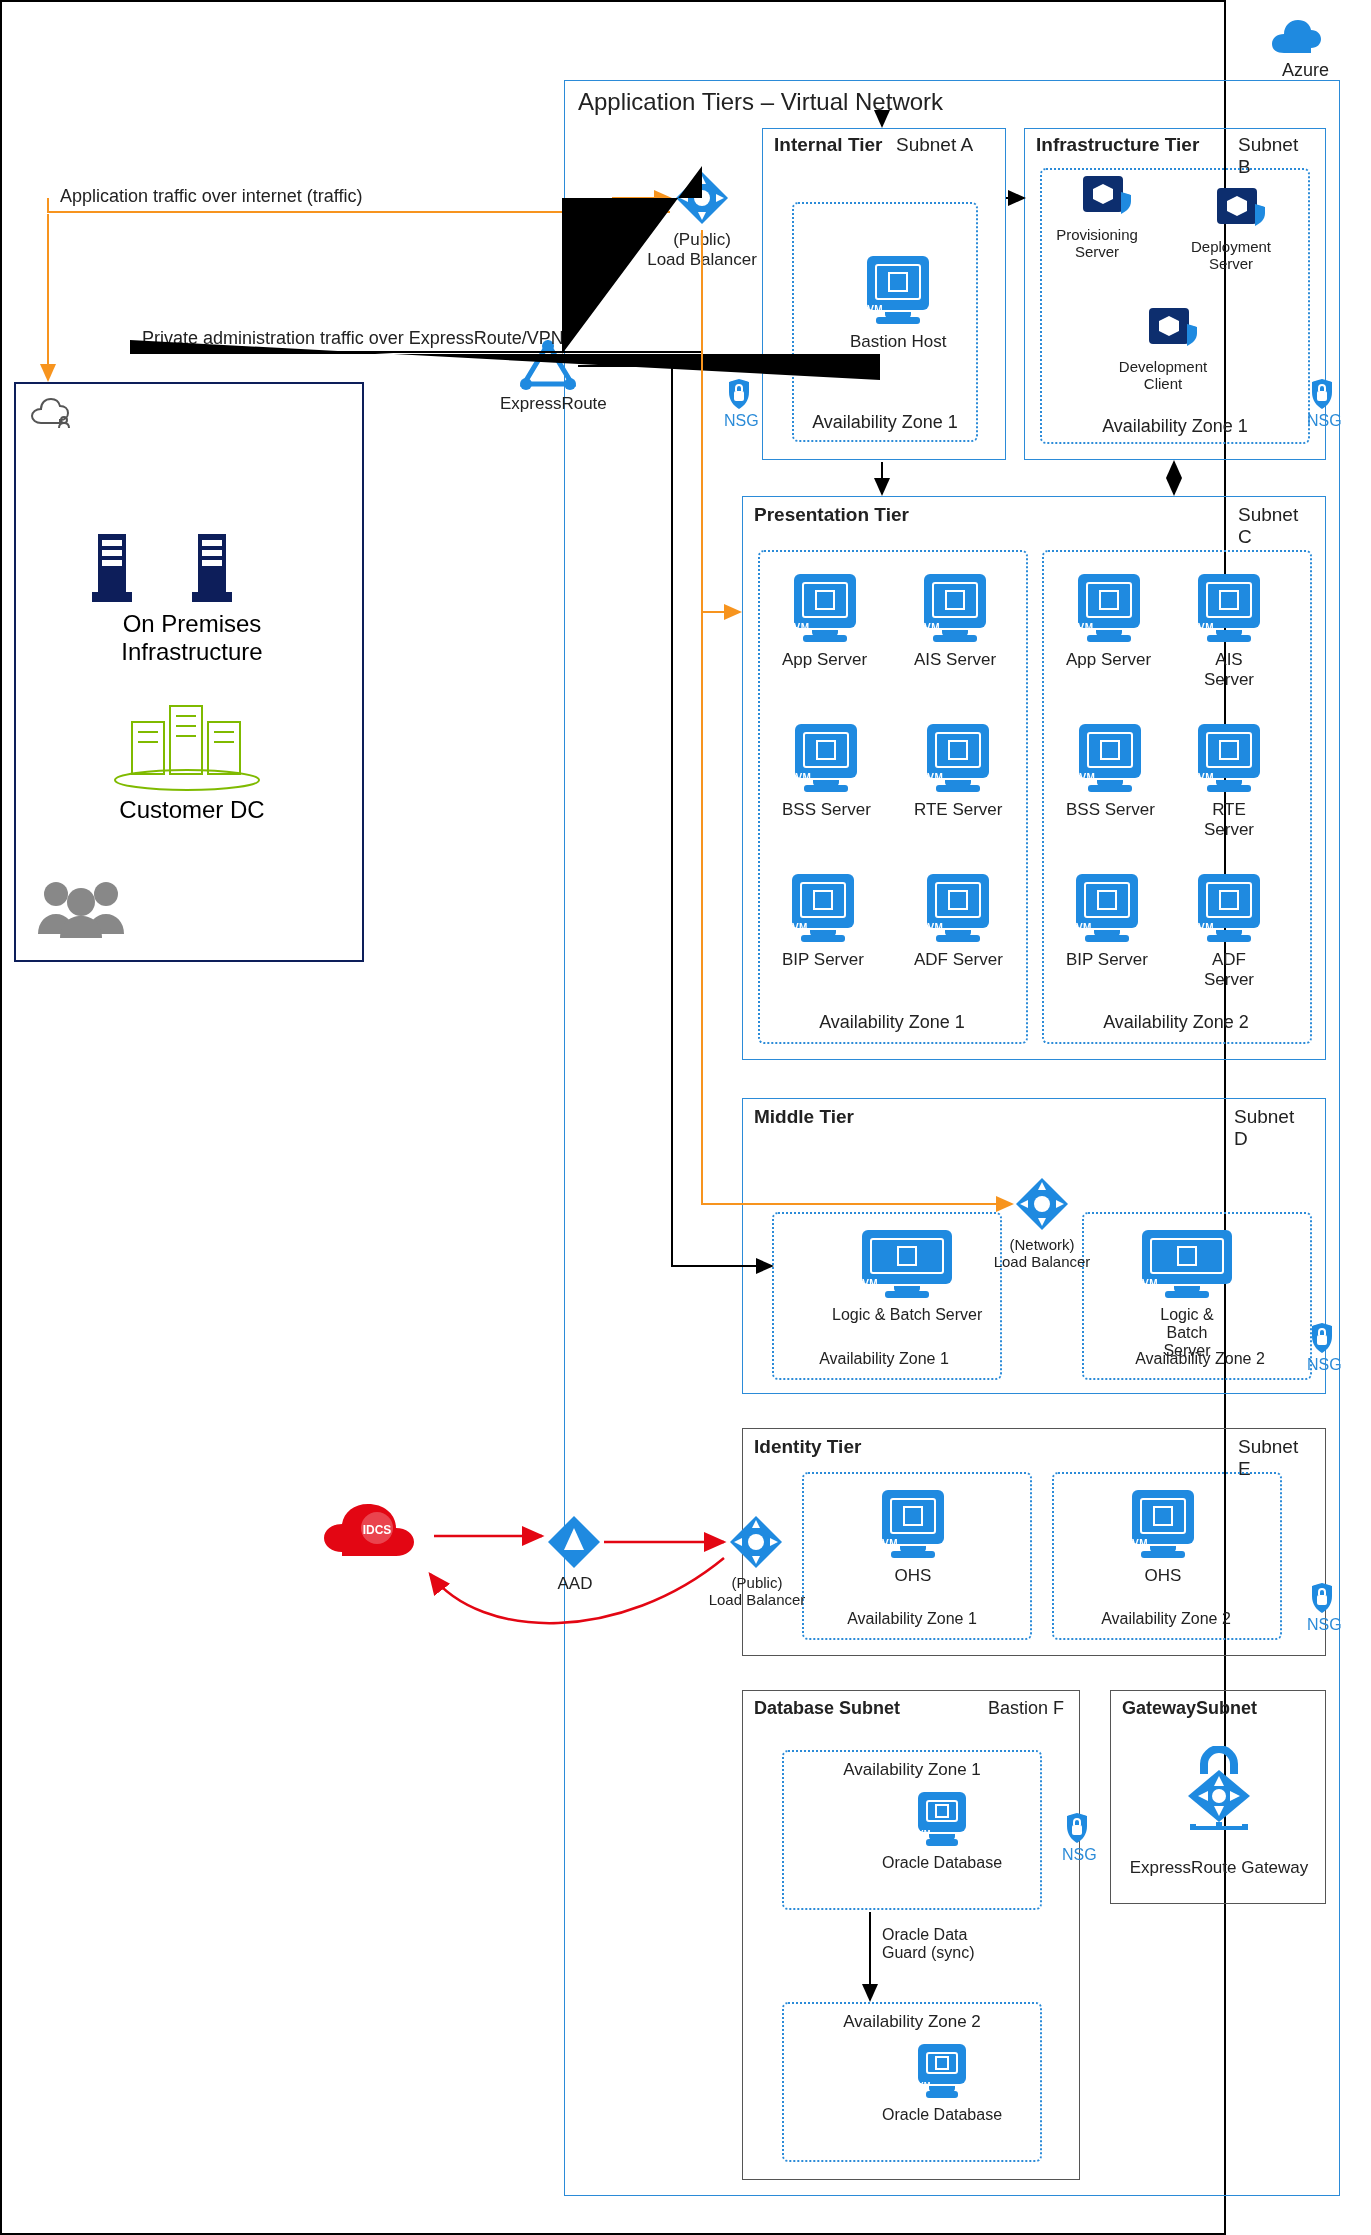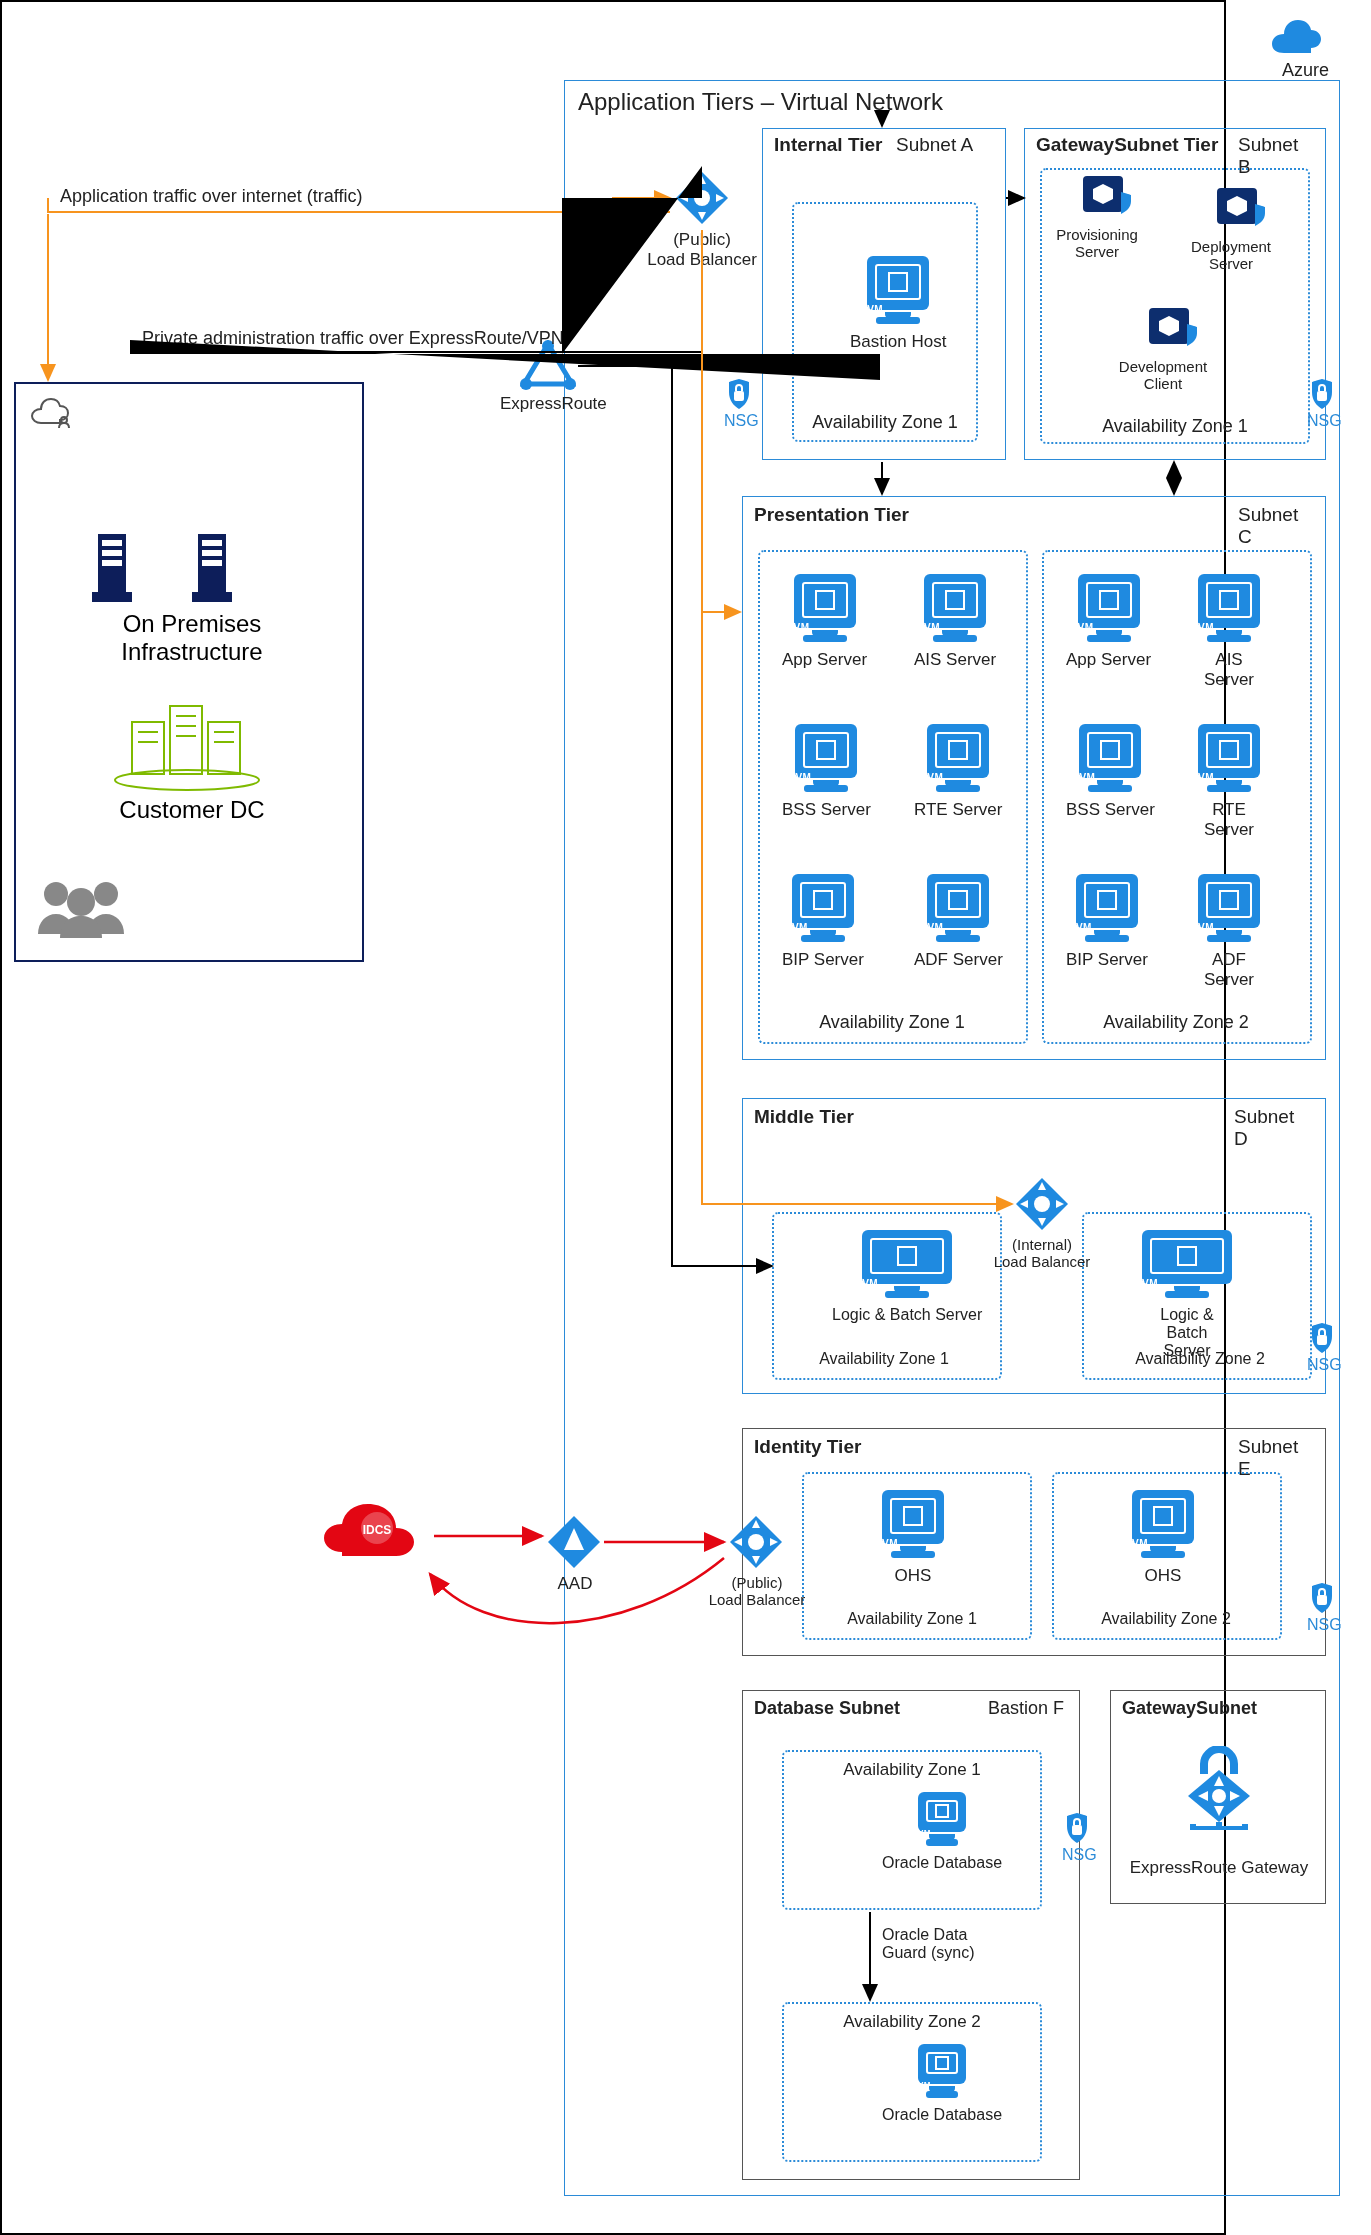--- a/index.html
+++ b/index.html
@@ -152,21 +152,21 @@
   <div class="abs" style="left:724px; top:376px;">
     <svg class="shield-padlock" viewBox="0 0 26 32">
         <path d="M13 1c5 1 10 3 10 3v10c0 9-5 14-10 17C8 28 3 23 3 14V4s5-2 10-3z" fill="#1f8ae0"></path>
         <rect x="8" y="13" width="10" height="10" rx="2" fill="#fff"></rect>
         <path d="M10 13v-3a3 3 0 016 0v3" fill="none" stroke="#fff" stroke-width="2"></path>
       </svg>
   </div>
   <div class="abs nsg-lbl" style="left:722px; top:410px; width:30px;">NSG</div>
 
   <div class="abs border-blue" style="left:1022px; top:126px; width:302px; height:332px;"></div>
-  <div class="abs hdr" style="left:1034px; top:132px;">GatewaySubnet Tier</div>
+  <div class="abs hdr" style="left:1034px; top:132px;">Infrastructure Tier</div>
   <div class="abs subnet-lbl" style="left:1236px; top:132px;">Subnet B</div>
   <div class="abs dotted-blue" style="left:1038px; top:166px; width:270px; height:276px;"></div>
 
   <div class="abs" style="left:1070px; top:172px; text-align:center;">
     <svg width="52" height="48" viewBox="0 0 52 48">
         <rect x="2" y="2" width="40" height="36" rx="4" fill="#0d2e6e"></rect>
         <polygon points="22,10 32,15 32,25 22,30 12,25 12,15" fill="#fff"></polygon>
         <path d="M40 18c5 1 10 3 10 3v6c0 6-4 10-10 13V18z" fill="#1f8ae0"></path>
       </svg>
     <div class="tiny" style="white-space:pre-line; width:90px; margin-left:-20px;">Provisioning
@@ -361,21 +361,21 @@
   <div class="abs" style="left:1012px; top:1174px;">
     <svg class="lbicon" viewBox="0 0 56 56">
         <polygon points="28,2 54,28 28,54 2,28" fill="#1f8ae0"></polygon>
         <circle cx="28" cy="28" r="8" fill="#fff"></circle>
         <polygon points="28,6 32,14 24,14" fill="#fff"></polygon>
         <polygon points="28,50 32,42 24,42" fill="#fff"></polygon>
         <polygon points="6,28 14,24 14,32" fill="#fff"></polygon>
         <polygon points="50,28 42,24 42,32" fill="#fff"></polygon>
       </svg>
   </div>
-  <div class="abs small" style="left:980px; top:1234px; width:120px; white-space:pre-line; font-size:15px;">(Internal)
+  <div class="abs small" style="left:980px; top:1234px; width:120px; white-space:pre-line; font-size:15px;">(Network)
 Load Balancer</div>
   <div class="abs" style="left:1307px; top:1320px;">
     <svg class="shield-padlock" viewBox="0 0 26 32">
         <path d="M13 1c5 1 10 3 10 3v10c0 9-5 14-10 17C8 28 3 23 3 14V4s5-2 10-3z" fill="#1f8ae0"></path>
         <rect x="8" y="13" width="10" height="10" rx="2" fill="#fff"></rect>
         <path d="M10 13v-3a3 3 0 016 0v3" fill="none" stroke="#fff" stroke-width="2"></path>
       </svg>
   </div>
   <div class="abs nsg-lbl" style="left:1305px; top:1354px; width:30px;">NSG</div>
 

